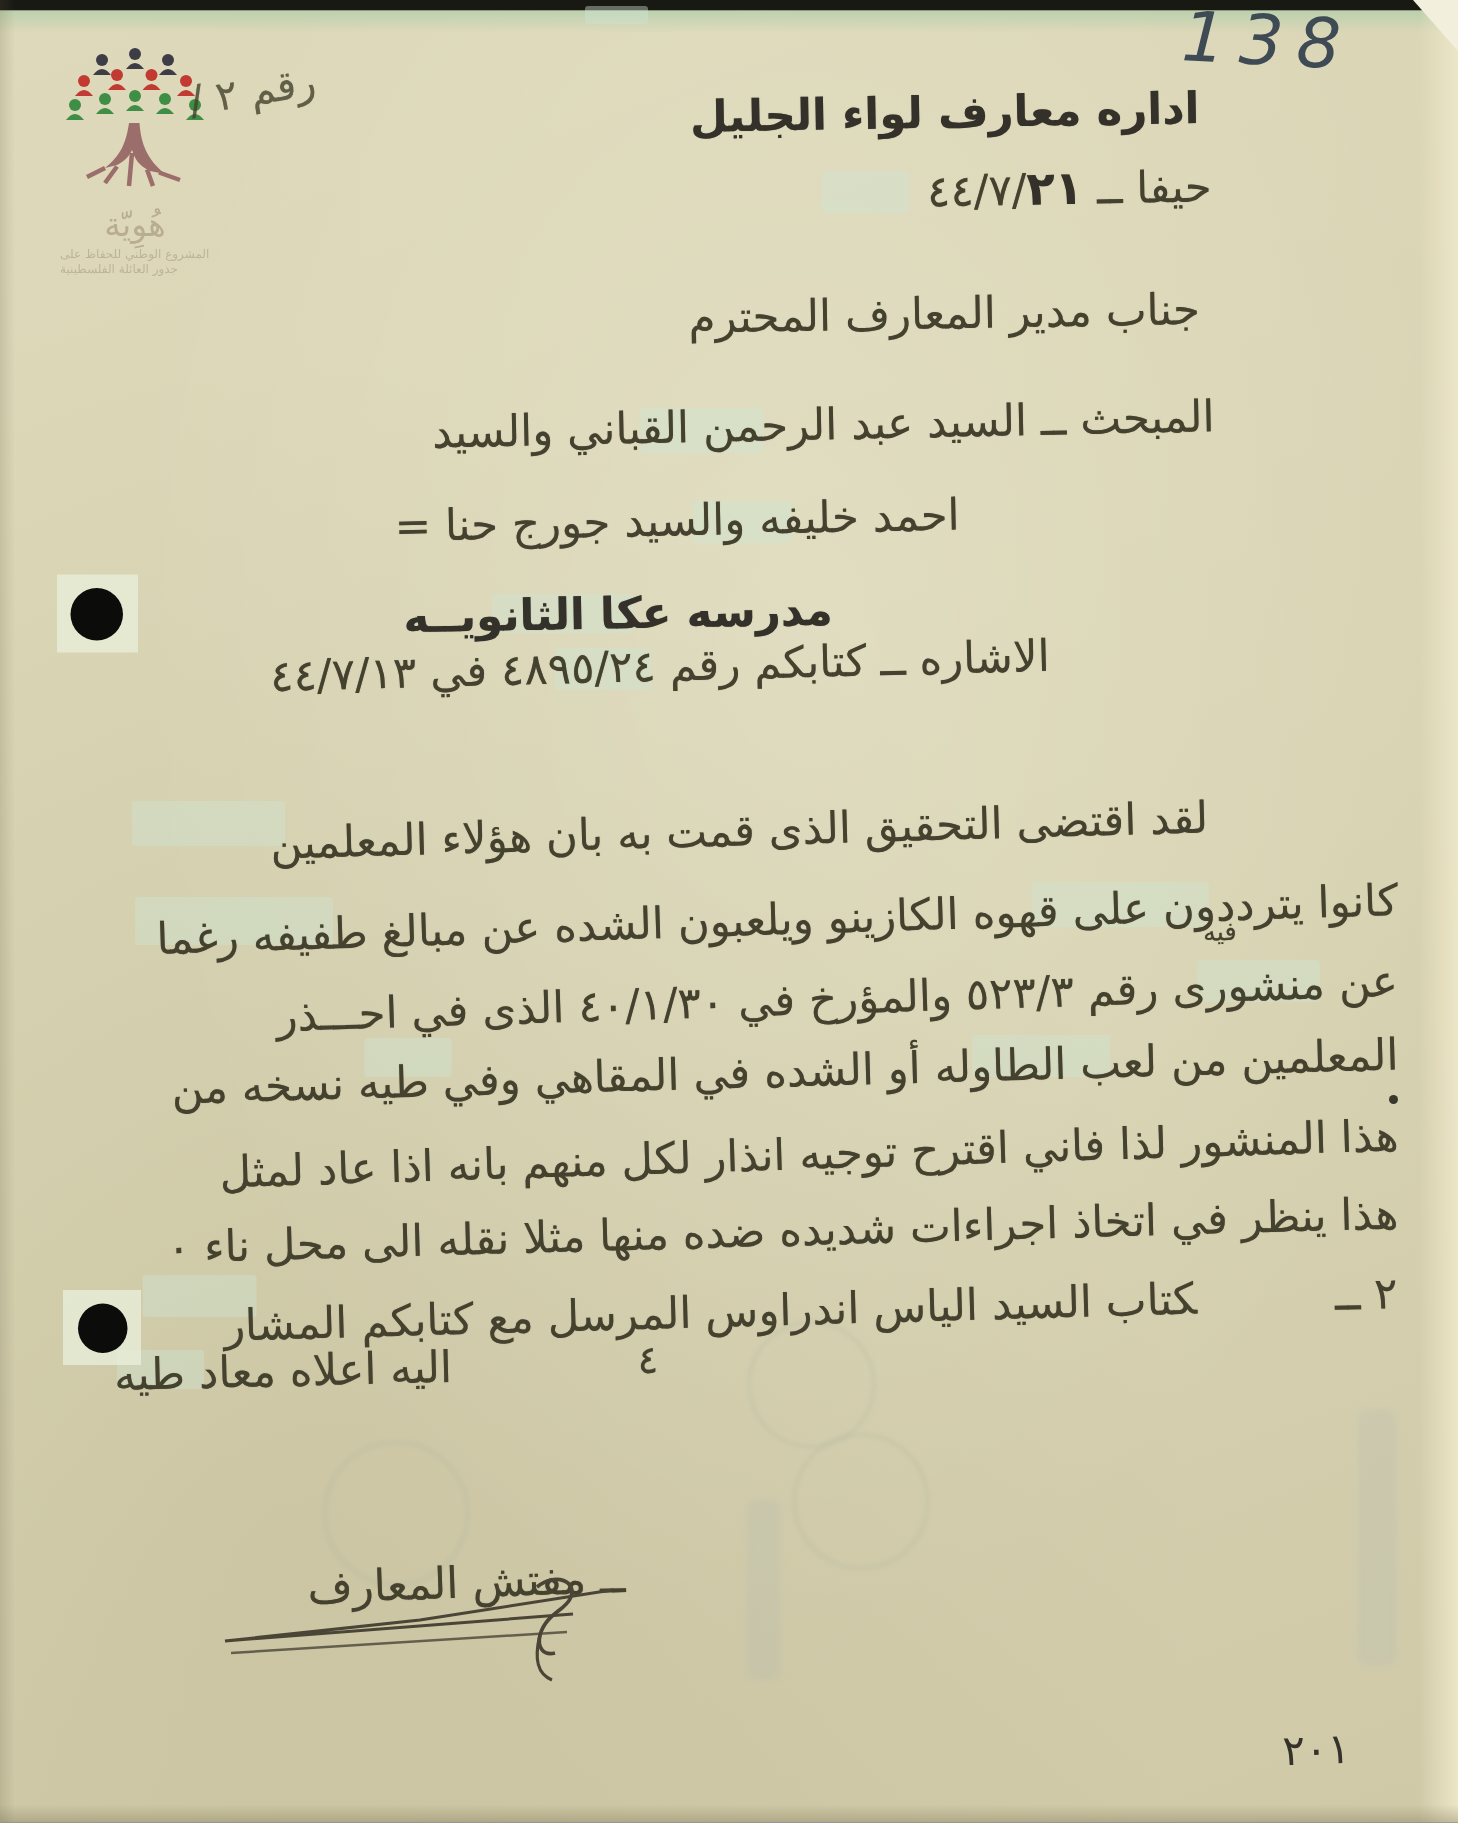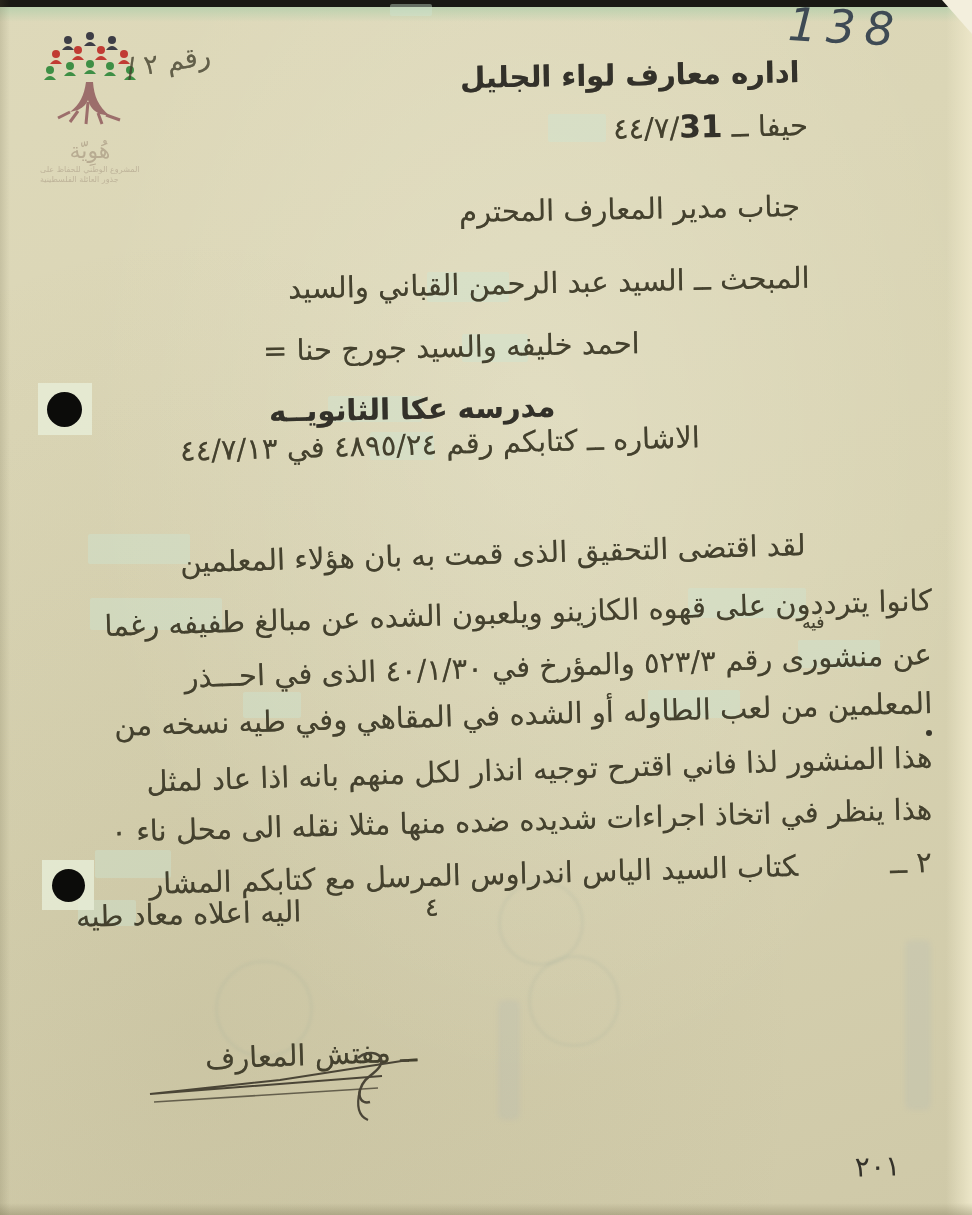--- a/index.html
+++ b/index.html
@@ -128,21 +128,21 @@
     <div class="rtl logo-tag" style="width:110px">جذور العائلة الفلسطينية</div>
   </div>
 
   <div class="abs rtl ink" style="left:126px;top:46px;font-size:27px;transform:rotate(-9deg);opacity:0.8">رقم ٢ /</div>
 
   <div class="abs pageno" style="left:788px;top:0px">138</div>
 
   <div class="abs rtl ink hand b" style="right:172px;top:58px;transform:rotate(-1deg)">اداره معارف لواء الجليل</div>
 
   <div class="abs rtl ink hand" style="right:164px;top:108px;transform:rotate(-1deg)">
-    <span>حيفا ــ </span><span>٤٤/٧/</span><span class="b" style="font-size:31px">31</span>
+    <span>حيفا ــ </span><span>٤٤/٧/</span><span class="b" style="font-size:31px">٢١</span>
   </div>
 
   <div class="abs rtl ink hand" style="right:172px;top:192px;transform:rotate(-1deg)">جناب مدير المعارف المحترم</div>
 
   <div class="abs rtl ink hand" style="right:162px;top:266px;transform:rotate(-1.2deg)">المبحث ــ السيد عبد الرحمن القباني والسيد</div>
   <div class="abs rtl ink hand" style="right:332px;top:330px;transform:rotate(-1.2deg)">احمد خليفه والسيد جورج حنا =</div>
   <div class="abs rtl ink hand b" style="right:417px;top:392px;transform:rotate(-1deg)">مدرسه عكا الثانويــه</div>
 
   <div class="abs rtl ink hand" style="right:272px;top:427px;transform:rotate(-1.5deg)">الاشاره ــ كتابكم رقم ٤٨٩٥/٢٤ في ٤٤/٧/١٣</div>
 

